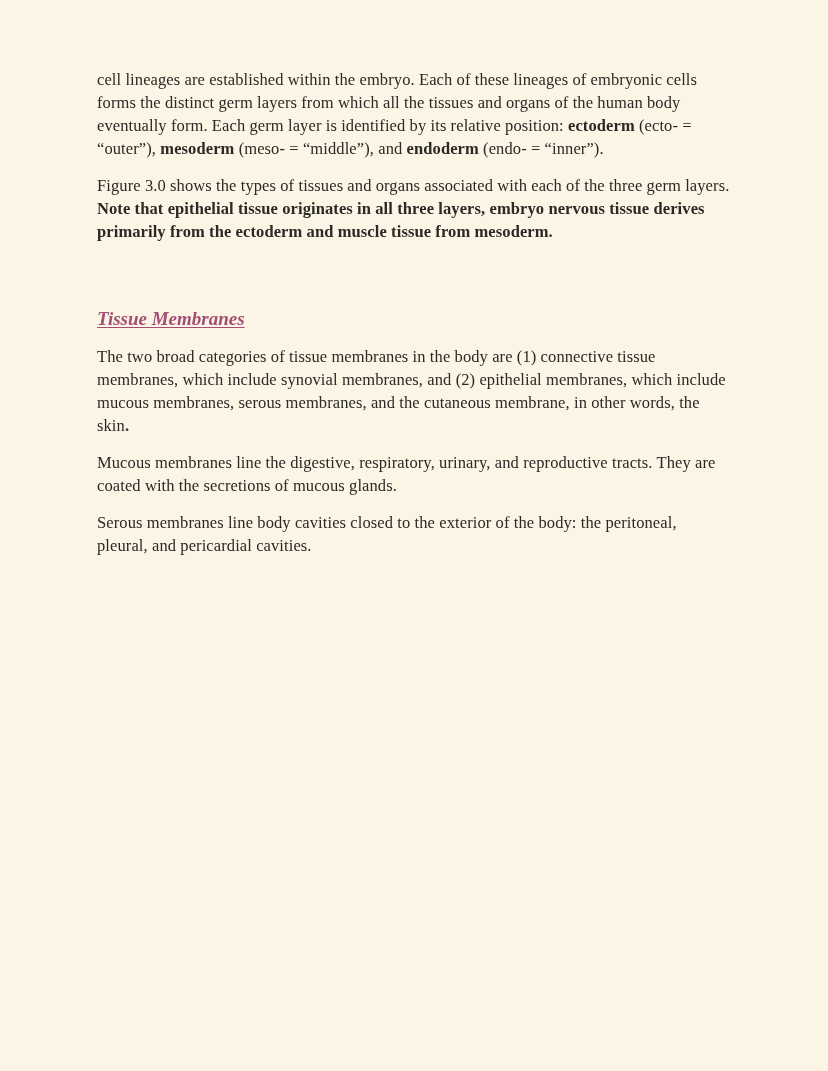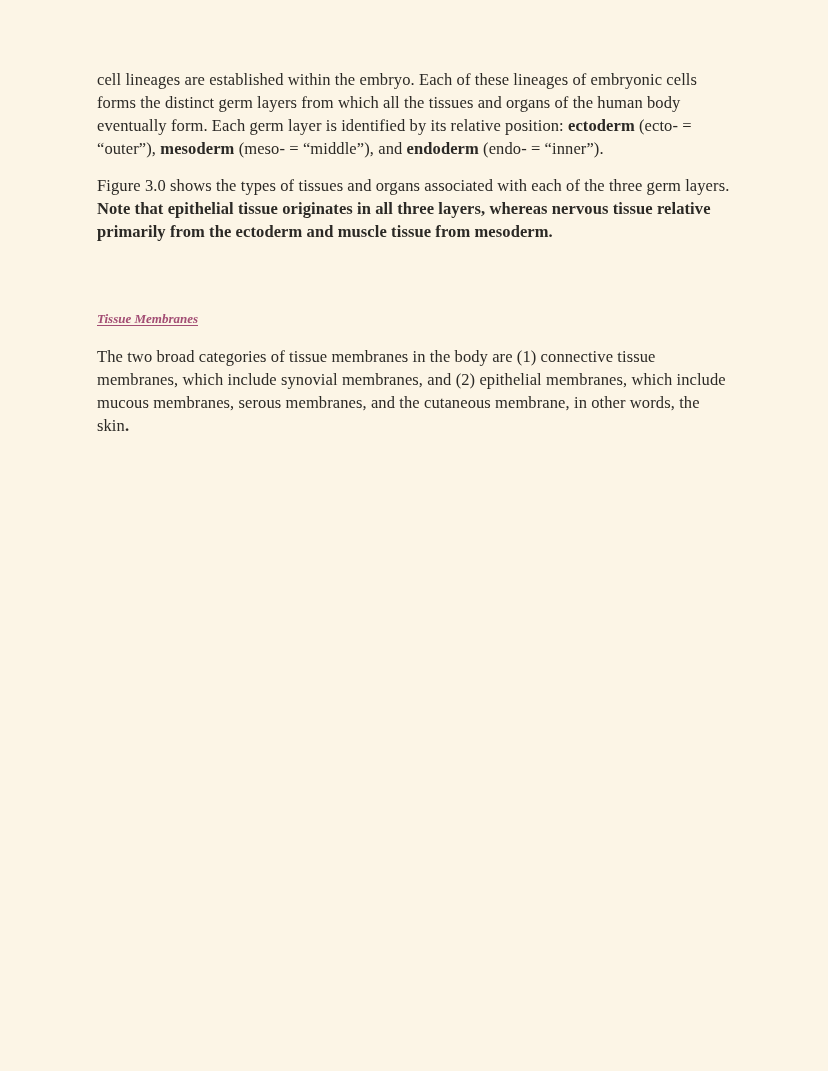--- a/index.html
+++ b/index.html
@@ -27,44 +27,46 @@
     margin: 0 0 14px 0;
     font-size: 16.5px;
     line-height: 23px;
     letter-spacing: 0.1px;
   }
   p.body-para .bold {
     font-weight: bold;
   }
   h3.section-heading {
     margin: 50px 0 15px 0;
-    font-size: 13px;
+    font-size: 19px;
     line-height: 23px;
     font-weight: bold;
     font-style: italic;
     color: var(--heading-color, #a34e74);
     text-decoration: underline;
     text-decoration-color: var(--heading-color, #a34e74);
     text-underline-offset: 2px;
     cursor: pointer;
     display: inline-block;
   }
 </style>
 </head>
 <body style="--page-bg: #fcf5e6; --text-color: #2b2925; --heading-color: #a34e74;">
 
 <div class="page">
   <div class="content">
 
     <p class="body-para"><span>cell lineages are established within the embryo. Each of these lineages of embryonic cells forms the distinct germ layers from which all the tissues and organs of the human body eventually form. Each germ layer is identified by its relative position: </span><span class="bold">ectoderm</span><span> (ecto- = “outer”), </span><span class="bold">mesoderm</span><span> (meso- = “middle”), and </span><span class="bold">endoderm</span><span> (endo- = “inner”).</span></p>
 
-    <p class="body-para"><span>Figure 3.0 shows the types of tissues and organs associated with each of the three germ layers. </span><span class="bold">Note that epithelial tissue originates in all three layers, whereas nervous tissue relative primarily from the ectoderm and muscle tissue from mesoderm.</span></p>
+    <p class="body-para"><span>Figure 3.0 shows the types of tissues and organs associated with each of the three germ layers. </span><span class="bold">Note that epithelial tissue originates in all three layers, embryo nervous tissue derives primarily from the ectoderm and muscle tissue from mesoderm.</span></p>
 
     <h3 class="section-heading">Tissue Membranes</h3>
 
     <p class="body-para"><span>The two broad categories of tissue membranes in the body are (1) connective tissue membranes, which include synovial membranes, and (2) epithelial membranes, which include mucous membranes, serous membranes, and the cutaneous membrane, in other words, the skin</span><span class="bold">.</span></p>
 
+    <p class="body-para"><span>Mucous membranes line the digestive, respiratory, urinary, and reproductive tracts. They are coated with the secretions of mucous glands.</span></p>
 
+    <p class="body-para"><span>Serous membranes line body cavities closed to the exterior of the body: the peritoneal, pleural, and pericardial cavities.</span></p>
 
 
 
   </div>
 </div>
 
 </body></html>

